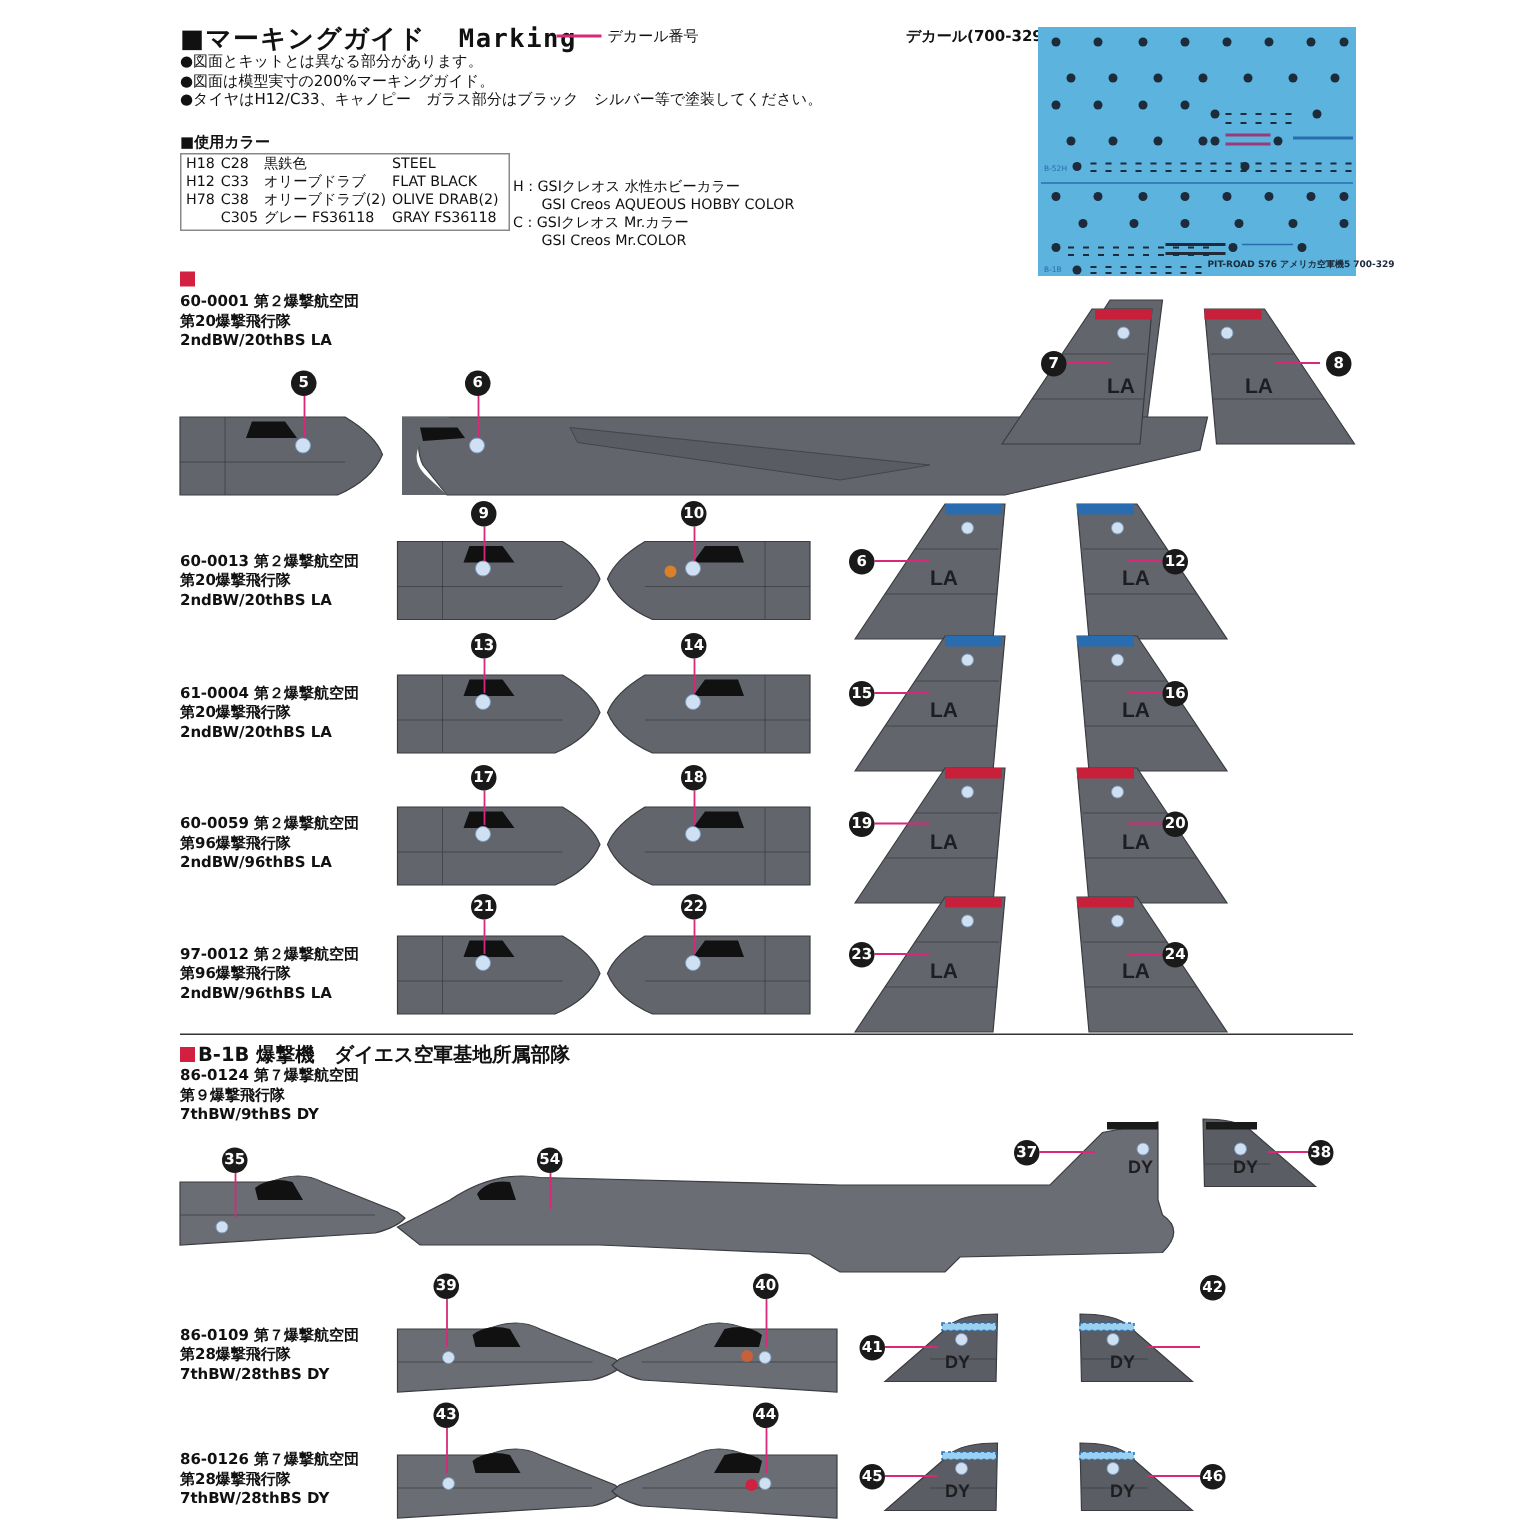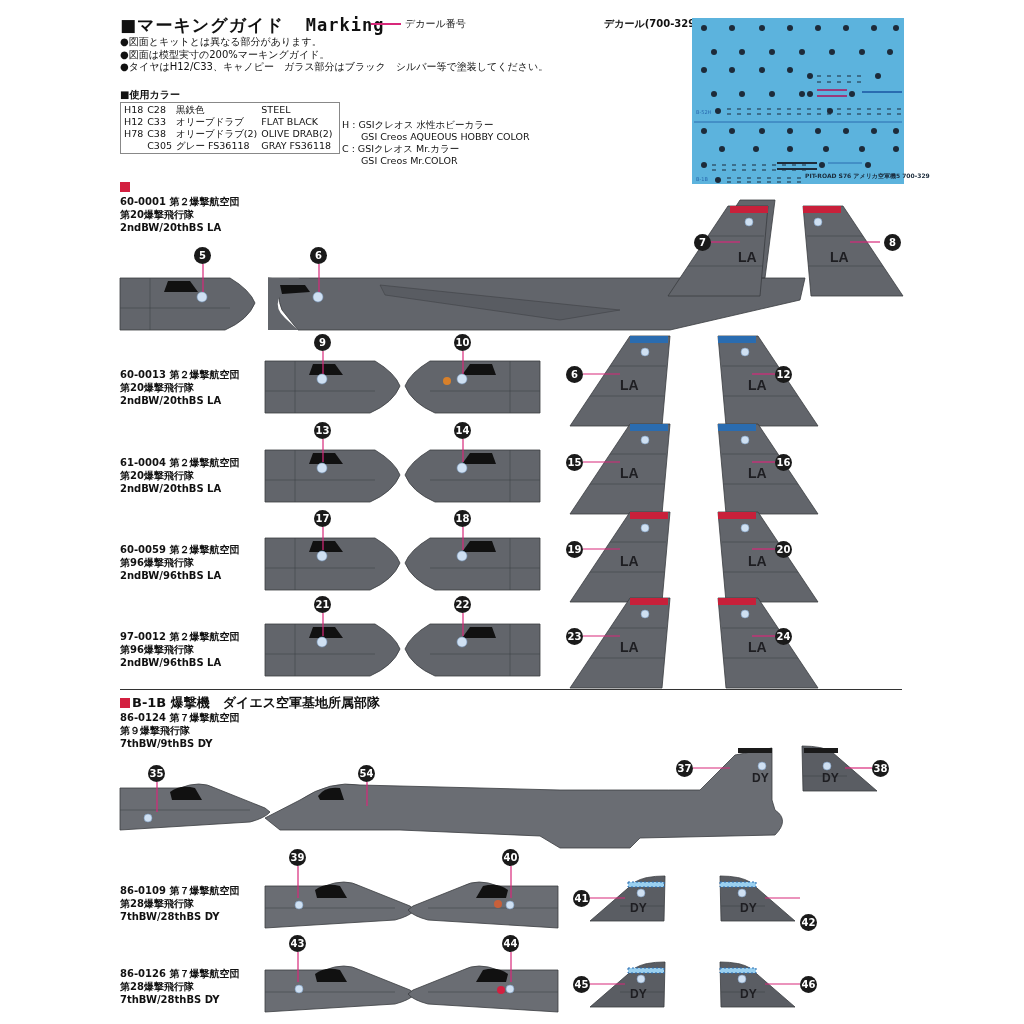--- a/index.html
+++ b/index.html
@@ -420,18 +420,18 @@
   </div>
 
 <div class="abs callout" style="left:148px;top:765px;">35</div>
 <div class="abs callout" style="left:358px;top:765px;">54</div>
 <div class="abs callout" style="left:676px;top:760px;">37</div>
 <div class="abs callout" style="left:872px;top:760px;">38</div>
 
 <div class="abs callout" style="left:289px;top:849px;">39</div>
 <div class="abs callout" style="left:502px;top:849px;">40</div>
 <div class="abs callout" style="left:573px;top:890px;">41</div>
-<div class="abs callout" style="left:800px;top:914px;">42</div>
+<div class="abs callout" style="left:800px;top:850px;">42</div>
 
 <div class="abs callout" style="left:289px;top:935px;">43</div>
 <div class="abs callout" style="left:502px;top:935px;">44</div>
 <div class="abs callout" style="left:573px;top:976px;">45</div>
 <div class="abs callout" style="left:800px;top:976px;">46</div>
 
 </body></html>

